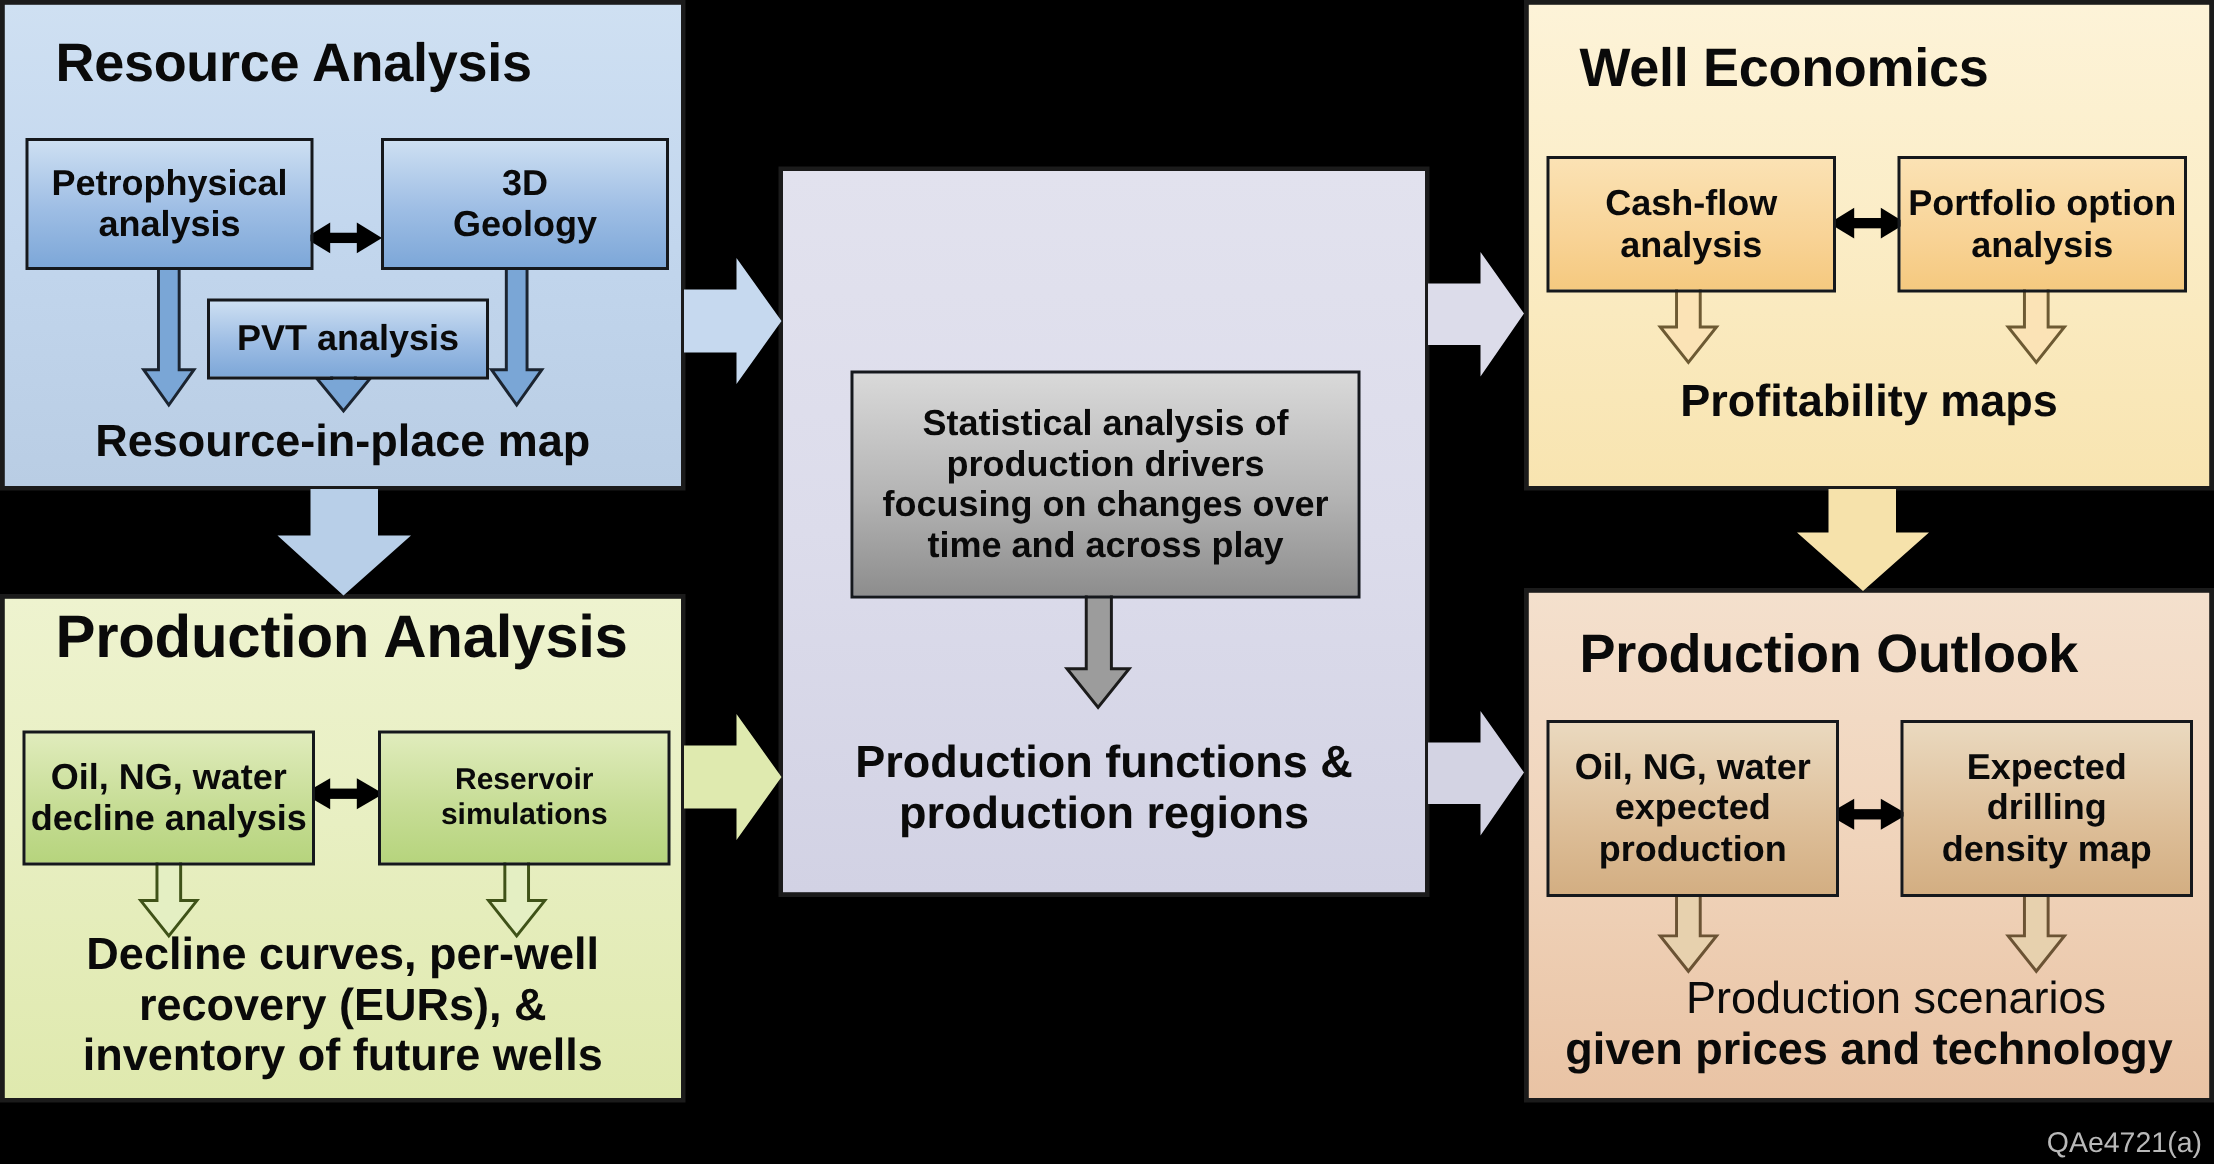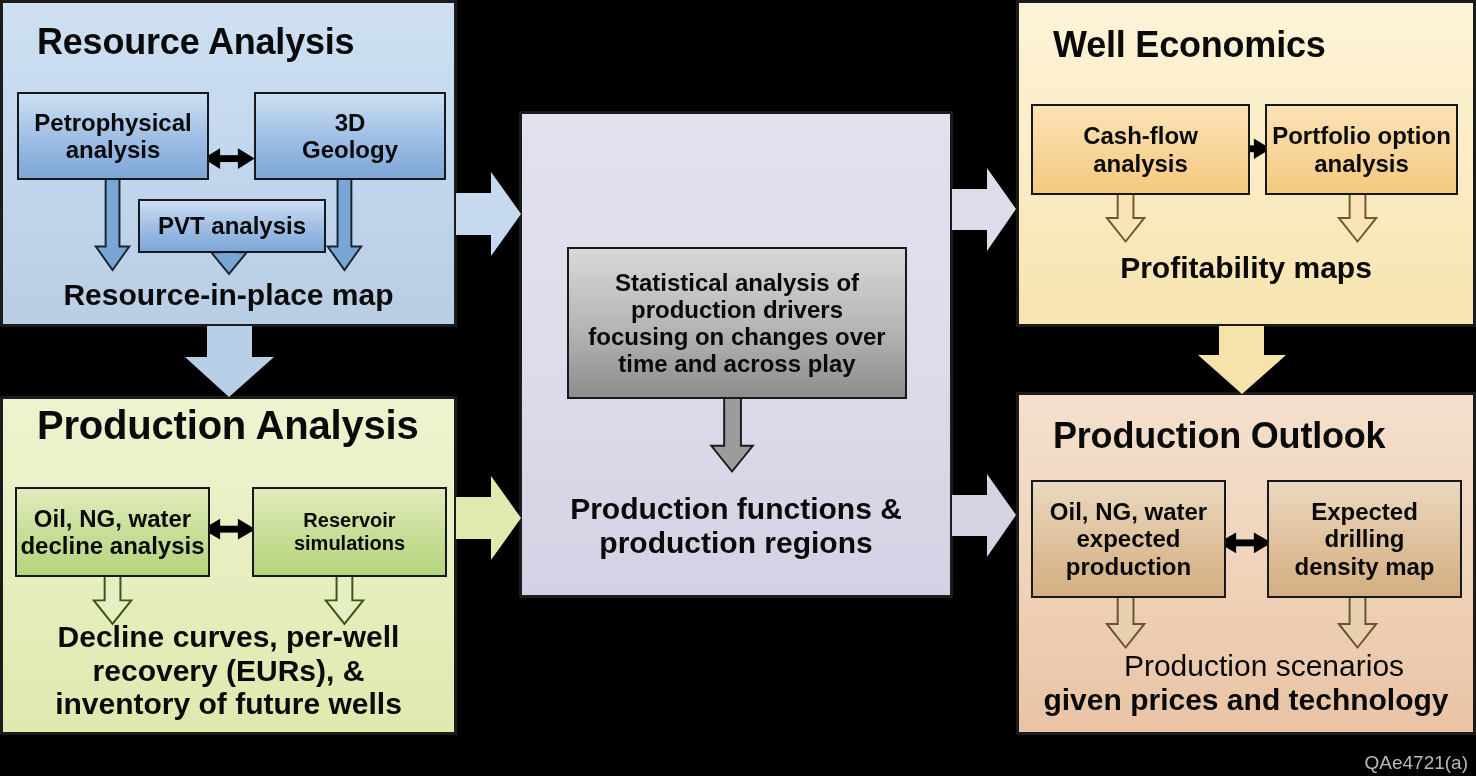--- a/index.html
+++ b/index.html
@@ -137,21 +137,21 @@
     <svg class="svg-layer" viewBox="0 0 460 327" preserveAspectRatio="none">
       <path d="M100,192 L116,192 L116,219 L127,219 L108,243 L89,219 L100,219 Z" fill="#fbe3b6" stroke="#6d5a33" stroke-width="2"></path>
       <path d="M335,192 L351,192 L351,219 L362,219 L343,243 L324,219 L335,219 Z" fill="#fbe3b6" stroke="#6d5a33" stroke-width="2"></path>
       <g>
         <rect x="215" y="145" width="28" height="7" fill="#000"></rect>
         <polygon points="203,148.5 220,138 220,159" fill="#000"></polygon>
         <polygon points="255,148.5 238,138 238,159" fill="#000"></polygon>
       </g>
     </svg>
 
-    <div class="ibox ib-yellow" style="left:12px; top:101px; width:219px; height:91px; font-size:24px;">
+    <div class="ibox ib-yellow" style="left:12px; top:101px; width:193px; height:91px; font-size:24px;">
       <span>
         <span>Cash-flow</span><br>
         <span>analysis</span>
       </span>
     </div>
 
     <div class="ibox ib-yellow" style="left:246px; top:101px; width:193px; height:91px; font-size:24px;">
       <span>
         <span>Portfolio option</span><br>
         <span>analysis</span>

